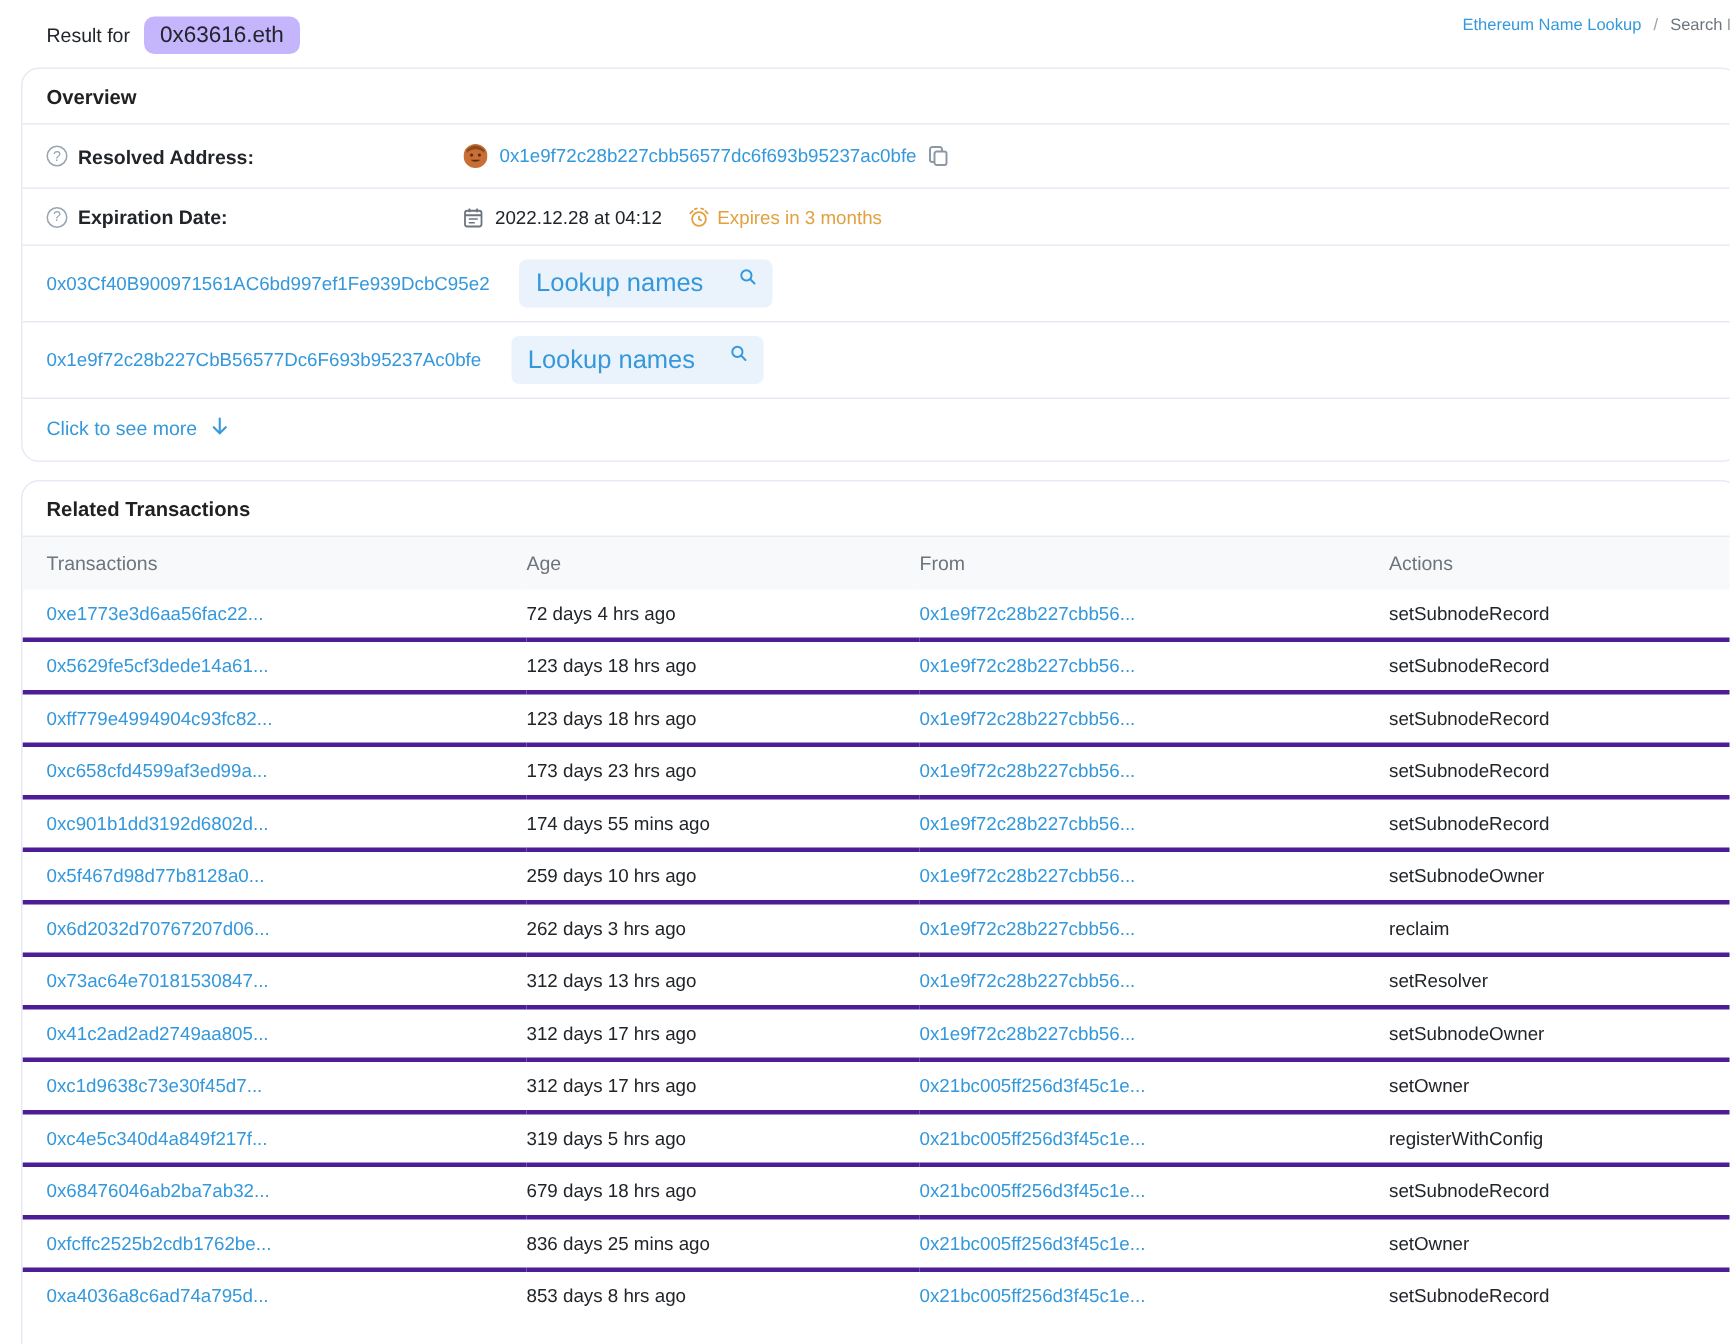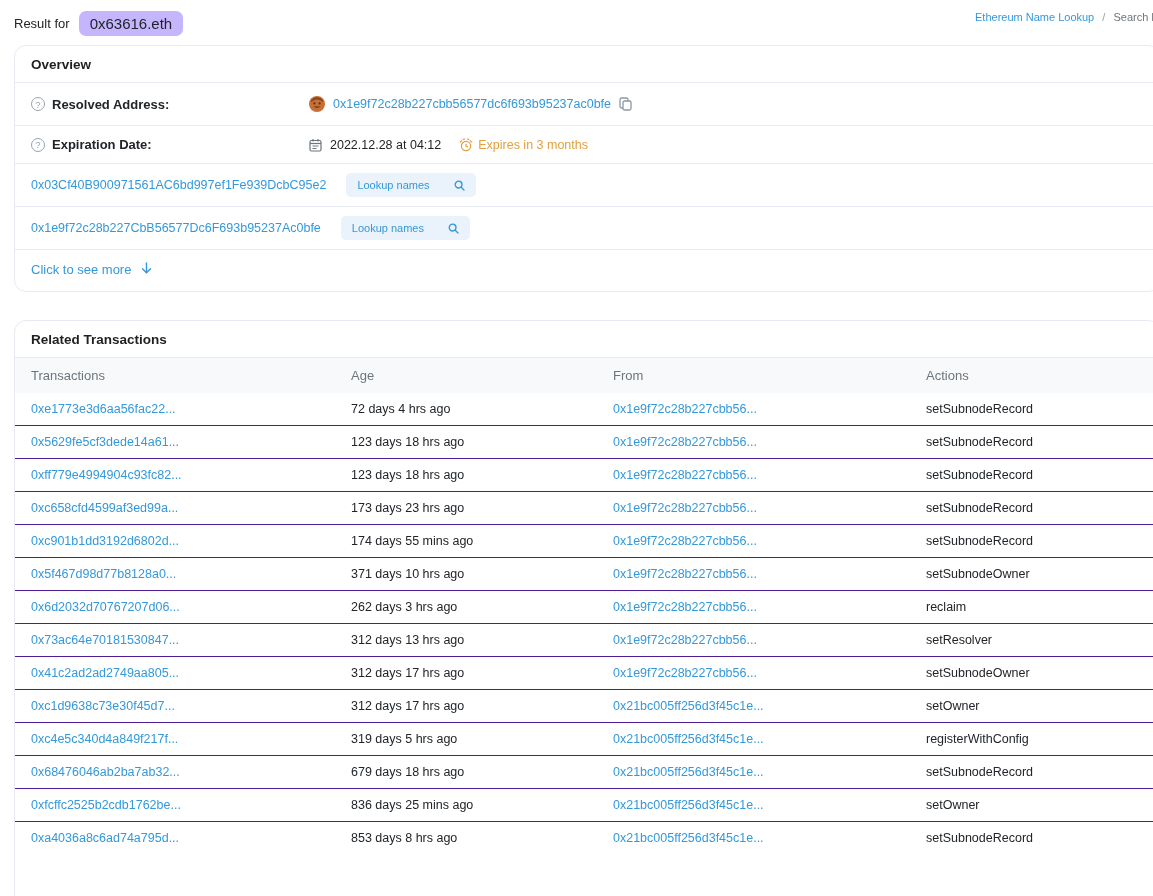--- a/index.html
+++ b/index.html
@@ -1,20 +1,20 @@
 <!DOCTYPE html>
 <html><head>
 <meta charset="utf-8">
 <style>
   * { margin:0; padding:0; box-sizing:border-box; }
   html,body { width:1153px; height:896px; overflow:hidden; background:#fff;
     font-family:"Liberation Sans", sans-serif; color:#212529; position:relative; }
 
   
-  .topbar { position:absolute; left:14px; top:11px; display:flex; align-items:center; gap:9px; }
+  .topbar { position:absolute; left:31px; top:11px; display:flex; align-items:center; gap:9px; }
   .result-label { font-size:13px; color:#212529; }
   .result-badge { background:#c4b5fd; border-radius:7px; padding:4px 11px; font-size:15px; color:#212529; }
   .breadcrumb { position:absolute; left:975px; top:11px; white-space:nowrap; font-size:11px; }
   .breadcrumb a { color:#3498db; text-decoration:none; }
   .crumb-sep { color:#9aa2ac; margin:0 5px; }
   .crumb-current { color:#6c757d; }
 
   
   .card { position:absolute; left:14px; width:1146px; background:#fff;
     border:1px solid #e7eaf3; border-radius:12px; }
@@ -27,33 +27,33 @@
   .ov-row { display:flex; align-items:center; padding:13px 16px; border-bottom:1px solid #e7eaf3; }
   .ov-row.tall { padding:9px 16px; }
   .ov-label { width:278px; display:flex; align-items:center; gap:7px; font-size:13px; font-weight:700; color:#212529; flex-shrink:0; }
   .q-icon { width:14px; height:14px; border:1px solid #98a4b0; border-radius:50%; color:#98a4b0;
     font-size:9.5px; font-weight:400; display:inline-flex; align-items:center; justify-content:center; flex-shrink:0; }
   .q-icon::before { content:"?"; }
   .ov-value { display:flex; align-items:center; gap:8px; font-size:12.5px; }
   a.addr { color:#3498db; text-decoration:none; }
   .date-text { color:#212529; font-size:12.5px; }
   .warn { display:flex; align-items:center; gap:5px; color:#e2a03f; font-size:12.5px; margin-left:10px; }
-  .lookup-btn { display:inline-flex; align-items:center; gap:24px; background:#eaf2fb; color:#3498db;
-    border:none; border-radius:5px; font-size:11px; padding:6px 11px; margin-left:12px; cursor:pointer;
+  .lookup-btn { display:inline-flex; gap:24px; background:#eaf2fb; color:#3498db;
+    border:none; border-radius:5px; font-size:17px; padding:6px 11px; margin-left:12px; cursor:pointer;
     font-family:"Liberation Sans", sans-serif; }
   .see-more { padding:12px 16px 14px; font-size:13px; }
   .see-more a { color:#3498db; text-decoration:none; display:inline-flex; align-items:flex-start; gap:10px; }
 
   
   table { width:100%; border-collapse:collapse; table-layout:fixed; }
   col.c1 { width:336px; } col.c2 { width:262px; } col.c3 { width:313px; } col.c4 { width:auto; }
   thead th { background:#f8f9fa; font-weight:400; color:#6c757d; font-size:13px; text-align:left;
     padding:10px 0; }
   th:first-child, td:first-child { padding-left:16px; }
-  tbody td { padding:9px 0; font-size:12.5px; border-top:1px solid #4c1d95; color:#212529; }
+  tbody td { padding:9px 0; font-size:12.5px; border-top:3px solid #4c1d95; color:#212529; }
   tbody tr:first-child td { border-top:none; }
   .icon { display:inline-flex; flex-shrink:0; }
 </style>
 </head>
 <body>
 
 <div class="topbar">
   <span class="result-label">Result for</span>
   <span class="result-badge">0x63616.eth</span>
 </div>
@@ -212,21 +212,21 @@
 
   <tr>
     <td><a href="#" class="addr">0xc901b1dd3192d6802d...</a></td>
     <td><span>174 days 55 mins ago</span></td>
     <td><a href="#" class="addr">0x1e9f72c28b227cbb56...</a></td>
     <td><span>setSubnodeRecord</span></td>
   </tr>
 
   <tr>
     <td><a href="#" class="addr">0x5f467d98d77b8128a0...</a></td>
-    <td><span>371 days 10 hrs ago</span></td>
+    <td><span>259 days 10 hrs ago</span></td>
     <td><a href="#" class="addr">0x1e9f72c28b227cbb56...</a></td>
     <td><span>setSubnodeOwner</span></td>
   </tr>
 
   <tr>
     <td><a href="#" class="addr">0x6d2032d70767207d06...</a></td>
     <td><span>262 days 3 hrs ago</span></td>
     <td><a href="#" class="addr">0x1e9f72c28b227cbb56...</a></td>
     <td><span>reclaim</span></td>
   </tr>

